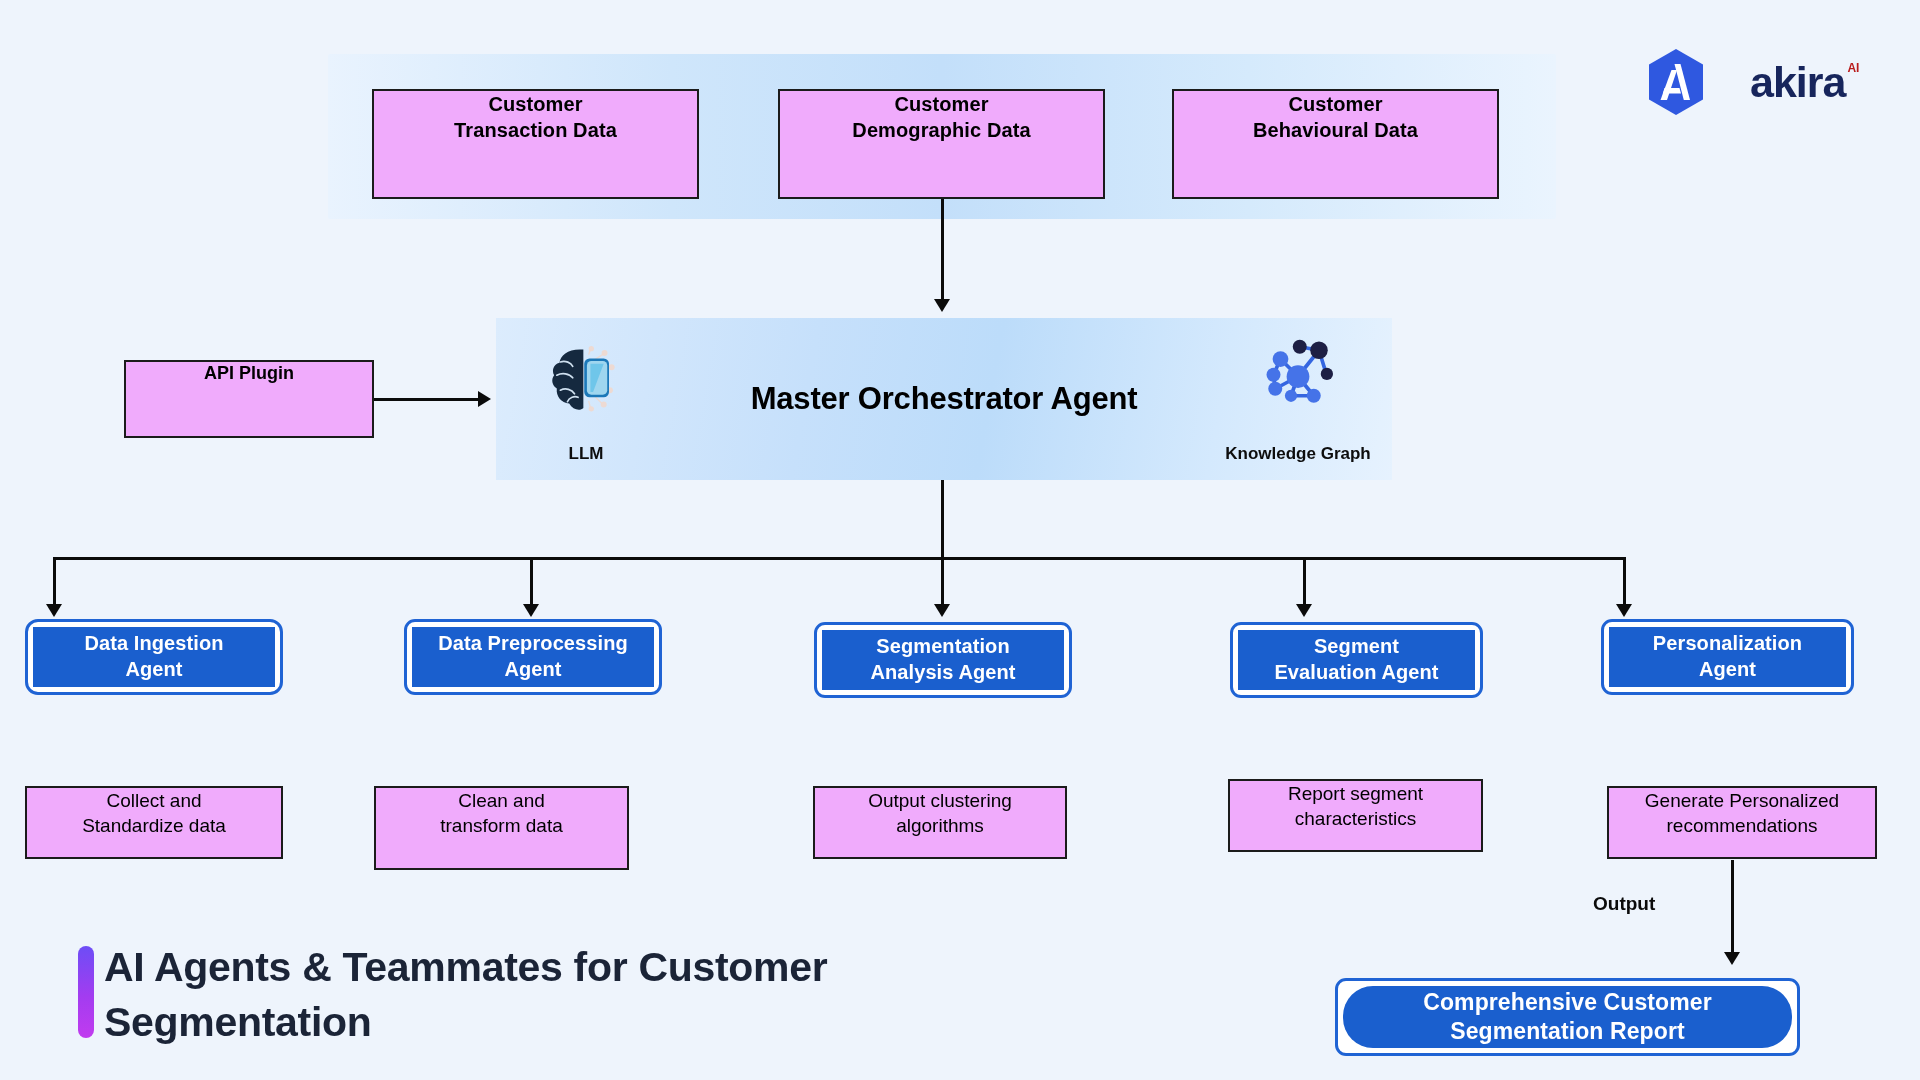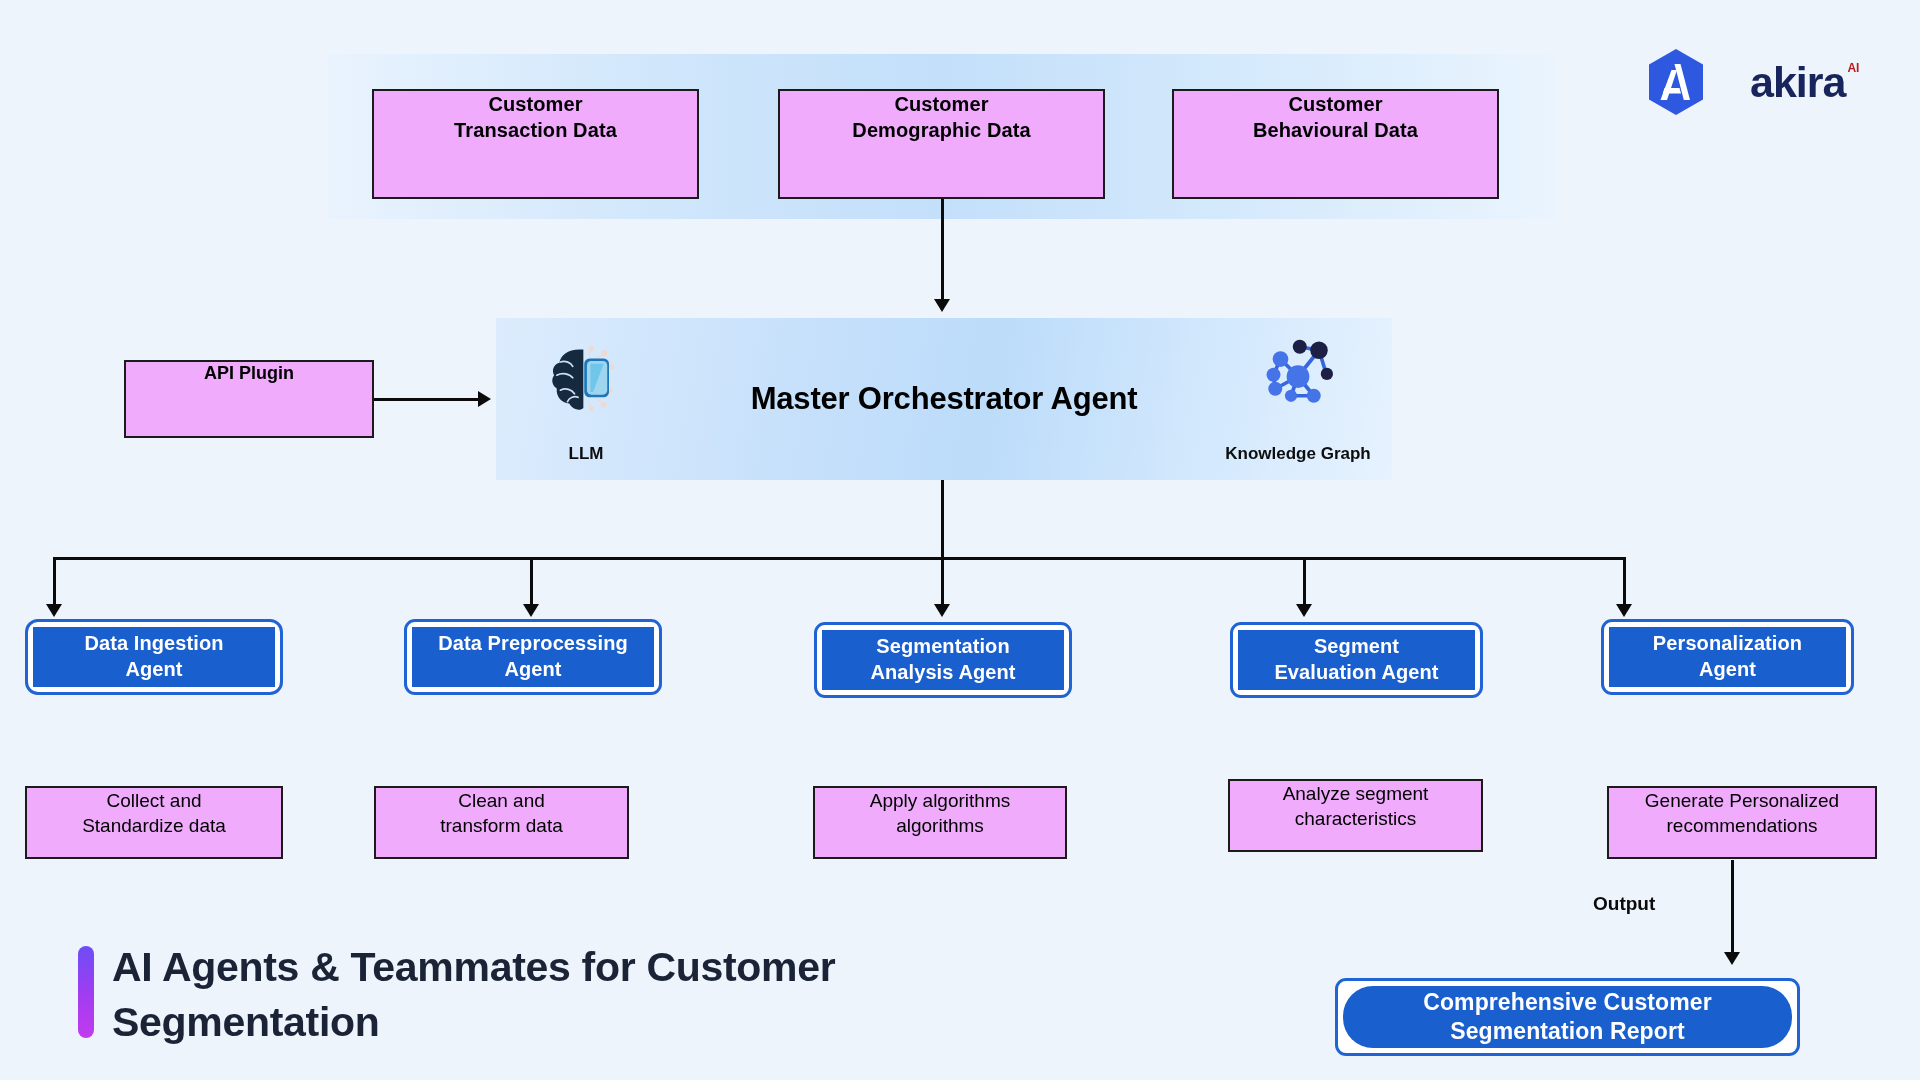--- a/index.html
+++ b/index.html
@@ -154,21 +154,21 @@
     white-space: nowrap;
   }
 
   
   .footer-title-wrap {
     position: absolute;
     left: 78px;
     top: 940px;
     display: flex;
     align-items: flex-start;
-    gap: 18px;
+    gap: 10px;
   }
   .title-bar {
     width: 16px;
     height: 92px;
     border-radius: 9px;
     background: linear-gradient(180deg, #6d4df6 0%, #a33cf0 55%, #c13bef 100%);
     flex: none;
     margin-top: 6px;
   }
   .footer-title {
@@ -384,37 +384,37 @@
     </div>
   </div>
 
   <div class="plain-box desc-box" style="left:25px; top:786px; width:258px; height:73px;">
     <div>
       <span>Collect and</span><br>
       <span>Standardize data</span>
     </div>
   </div>
 
-  <div class="plain-box desc-box" style="left:374px; top:786px; width:255px; height:73px;">
+  <div class="plain-box desc-box" style="left:374px; top:786px; width:255px; height:84px;">
     <div>
       <span>Clean and</span><br>
       <span>transform data</span>
     </div>
   </div>
 
   <div class="plain-box desc-box" style="left:813px; top:786px; width:254px; height:73px;">
     <div>
-      <span>Apply algorithms</span><br>
+      <span>Output clustering</span><br>
       <span>algorithms</span>
     </div>
   </div>
 
   <div class="plain-box desc-box" style="left:1228px; top:779px; width:255px; height:73px;">
     <div>
-      <span>Analyze segment</span><br>
+      <span>Report segment</span><br>
       <span>characteristics</span>
     </div>
   </div>
 
   <div class="plain-box desc-box" style="left:1607px; top:786px; width:270px; height:73px;">
     <div>
       <span>Generate Personalized</span><br>
       <span>recommendations</span>
     </div>
   </div>

